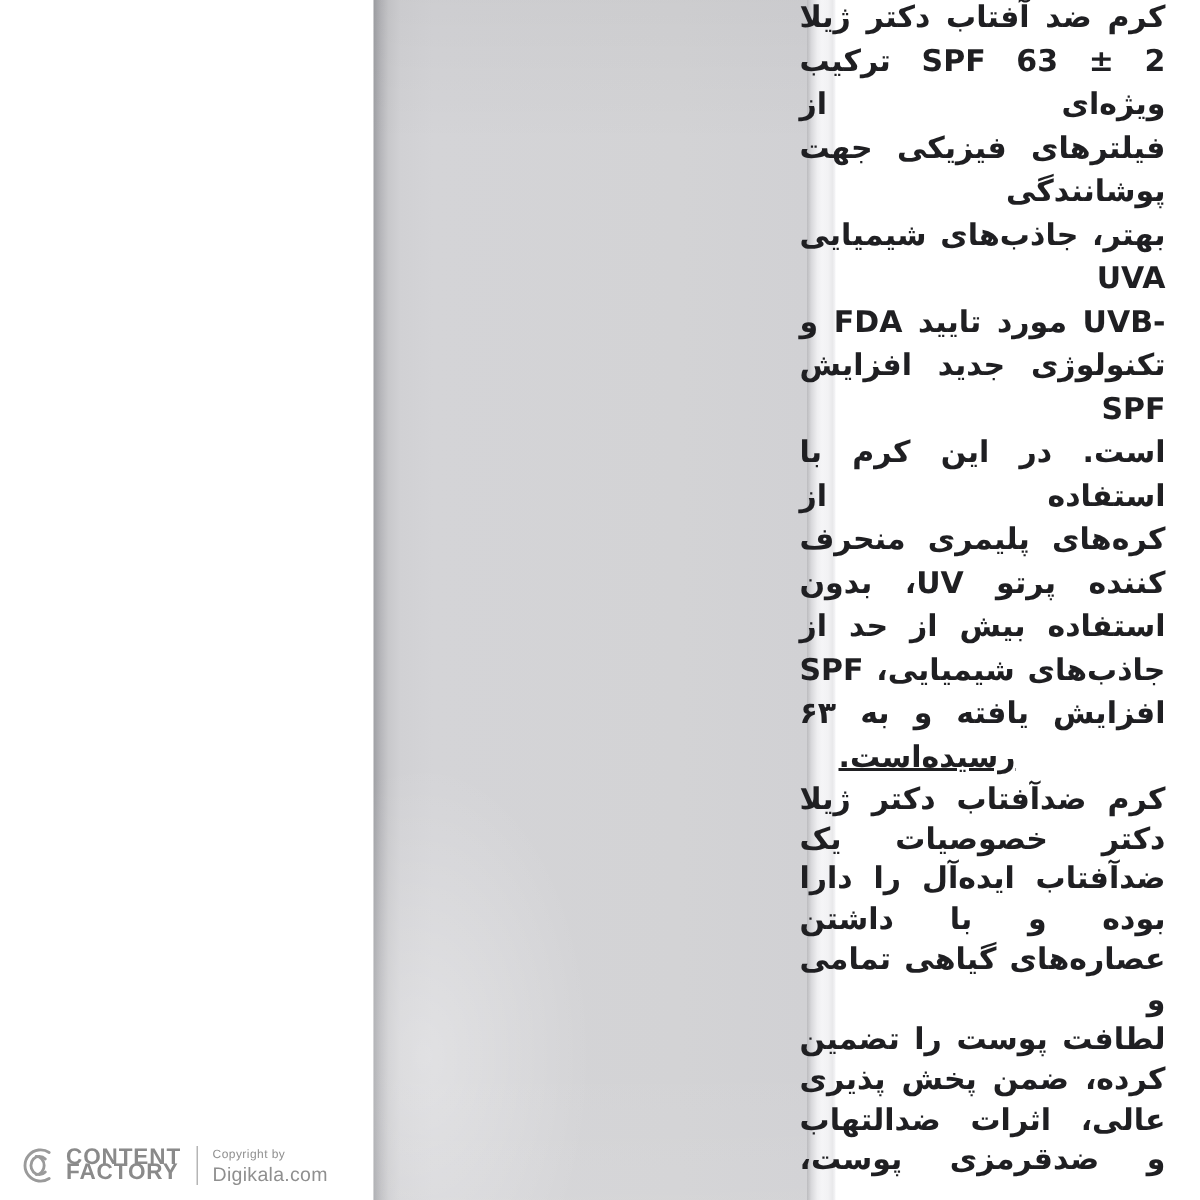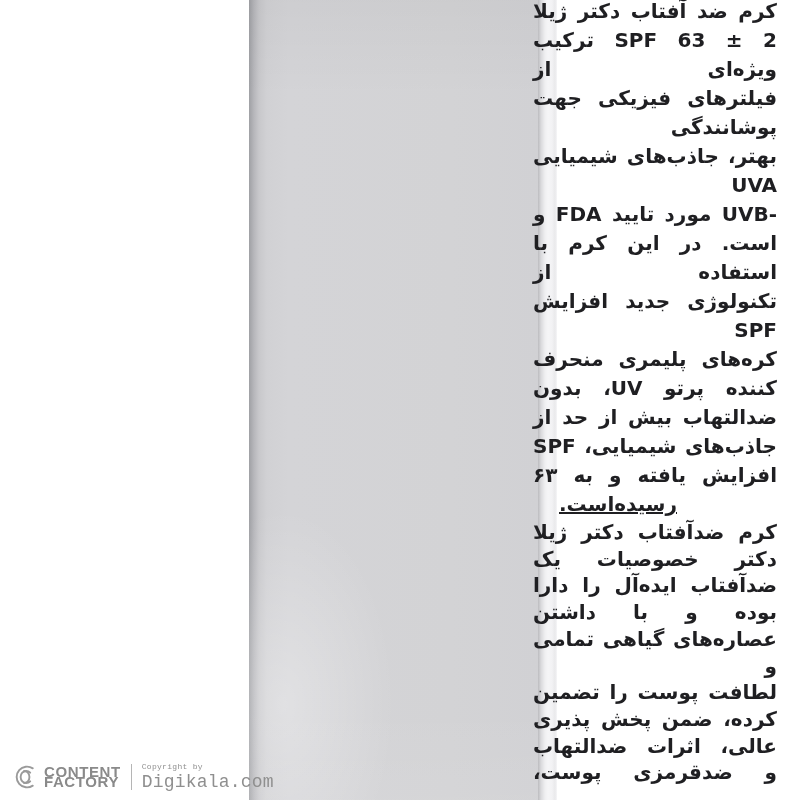--- a/index.html
+++ b/index.html
@@ -64,45 +64,45 @@
     display: flex; align-items: center; gap: 6px;
     color: #8f8f8f;
   }
   .wm-logo { width: 26px; height: 28px; flex: 0 0 auto; }
   .wm-brand {
     font-family: "Liberation Sans", sans-serif;
     font-size: 15px; font-weight: bold; letter-spacing: 0.6px;
     line-height: 10.5px; color: #8a8a8a;
   }
   .wm-divider { width: 1px; height: 26px; background: #b5b5b5; margin: 0 4px; }
-  .wm-copy { font-family: Liberation Mono, monospace; color: #8f8f8f; }
+  .wm-copy { font-family: Liberation Sans, sans-serif; color: #8f8f8f; }
   .wm-copy .small { font-size: 8px; display: block; letter-spacing: 0.3px; }
-  .wm-copy .site  { font-size: 18px; display: block; margin-top: 1px; letter-spacing: 0.2px; }
+  .wm-copy .site  { font-size: 13px; display: block; margin-top: 1px; letter-spacing: 0.2px; }
 </style>
 </head>
 <body>
 
 <div class="stage">
 
   <div class="box">
     <div class="box-face"></div>
     <div class="box-side"></div>
 
     <div class="box-text">
       <div class="para1">
         <div class="t-line">کرم ضد آفتاب دکتر ژیلا</div>
         <div class="t-line">SPF 63 ± 2 ترکیب ویژه‌ای از</div>
         <div class="t-line">فیلترهای فیزیکی جهت پوشانندگی</div>
         <div class="t-line">بهتر، جاذب‌های شیمیایی UVA</div>
         <div class="t-line">-UVB مورد تایید FDA و</div>
+        <div class="t-line">تکنولوژی جدید افزایش SPF</div>
         <div class="t-line">است. در این کرم با استفاده از</div>
-        <div class="t-line">تکنولوژی جدید افزایش SPF</div>
         <div class="t-line">کره‌های پلیمری منحرف</div>
         <div class="t-line">کننده پرتو UV، بدون</div>
-        <div class="t-line">ضدالتهاب بیش از حد از</div>
+        <div class="t-line">استفاده بیش از حد از</div>
         <div class="t-line">جاذب‌های شیمیایی، SPF</div>
         <div class="t-line">افزایش یافته و به ۶۳</div>
         <div class="t-line indent-end">رسیده‌است.</div>
       </div>
       <div class="para2">
         <div class="t-line">کرم ضدآفتاب دکتر ژیلا</div>
         <div class="t-line">دکتر خصوصیات یک</div>
         <div class="t-line">ضدآفتاب ایده‌آل را دارا</div>
         <div class="t-line">بوده و با داشتن</div>
         <div class="t-line">عصاره‌های گیاهی تمامی و</div>

